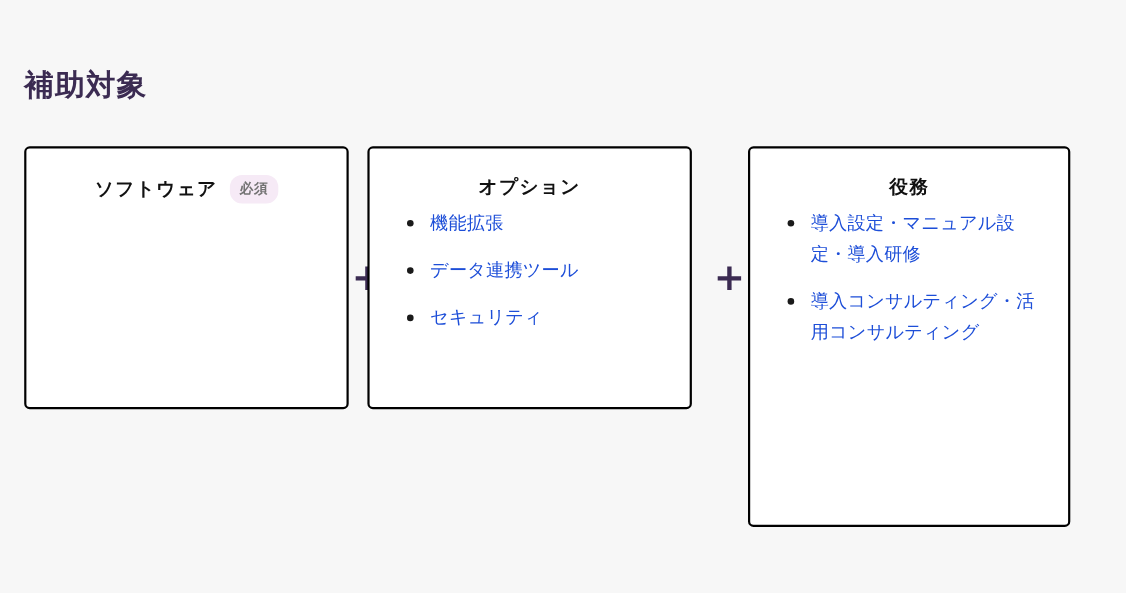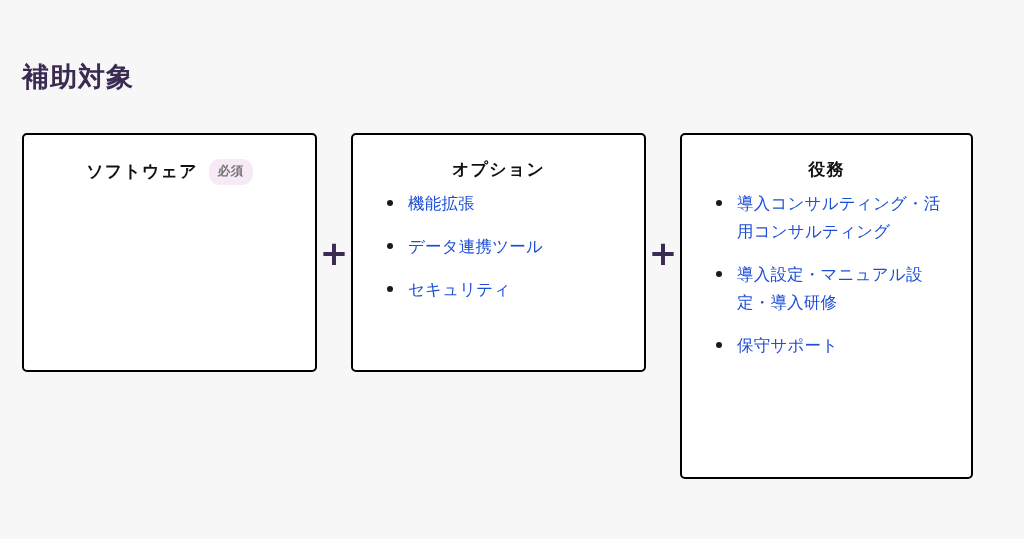--- a/index.html
+++ b/index.html
@@ -38,21 +38,21 @@
   .card {
     position: absolute;
     top: 133px;
     box-sizing: border-box;
     background: #ffffff;
     border: 2px solid #000000;
     border-radius: 5px;
     padding: 0;
   }
   #card-0 { left: 22px;  width: 295px; height: 239px; }
-  #card-1 { left: 351px; width: 295px; height: 239px; }
+  #card-1 { left: 334px; width: 295px; height: 239px; }
   #card-2 { left: 680px; width: 293px; height: 346px; }
 
   .card-head {
     display: flex;
     align-items: center;
     justify-content: center;
     gap: 11px;
     margin-top: 24px;
     margin-bottom: 6px;
     padding: 0 10px;
@@ -158,19 +158,18 @@
     </ul>
   </section>
 
   <div class="plus" id="plus-1">+</div>
 
   <section class="card" id="card-2">
     <div class="card-head">
       <span class="card-title">役務</span>
     </div>
     <ul class="bullets">
+      <li>導入設定・マニュアル設定・導入研修</li>
       <li>導入コンサルティング・活用コンサルティング</li>
-      <li>導入設定・マニュアル設定・導入研修</li>
-      <li>保守サポート</li>
     </ul>
   </section>
 
 </div>
 
 </body></html>

